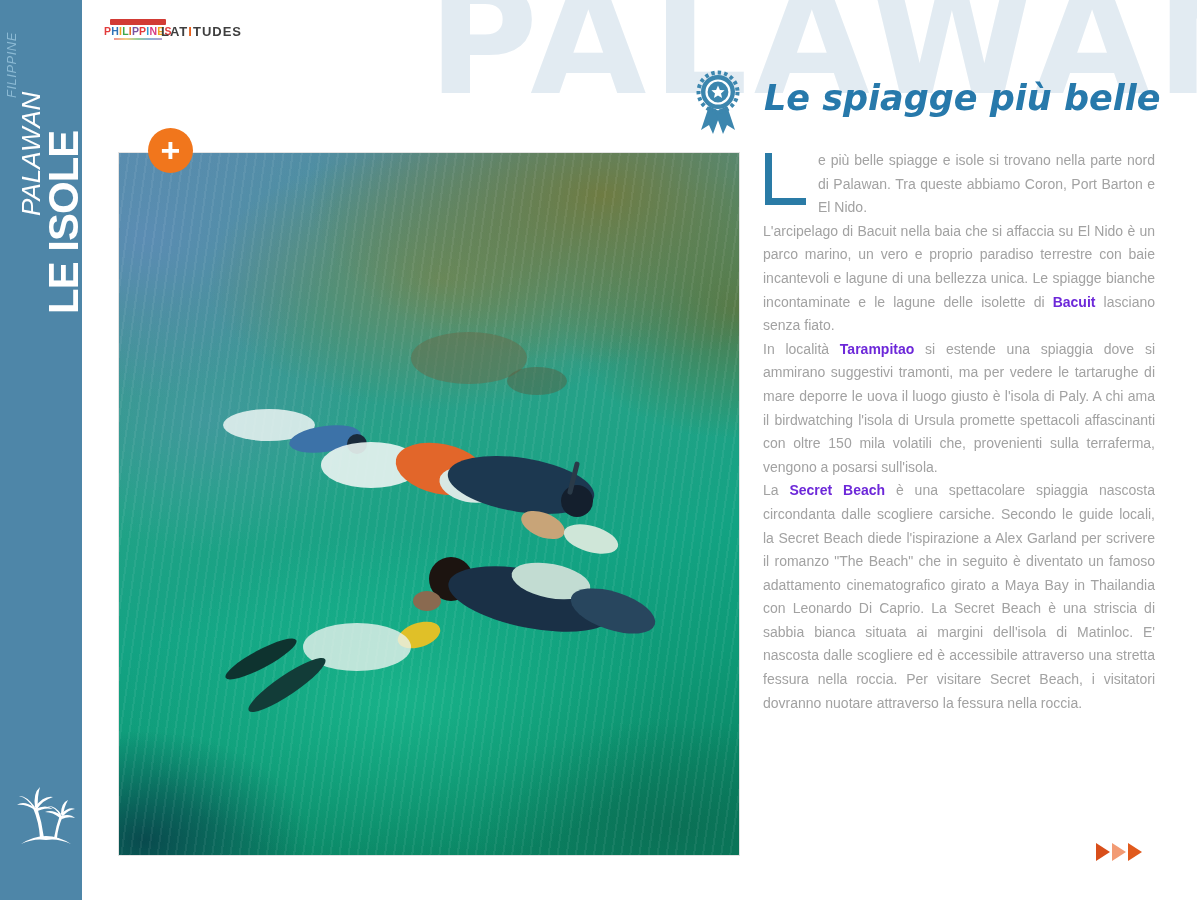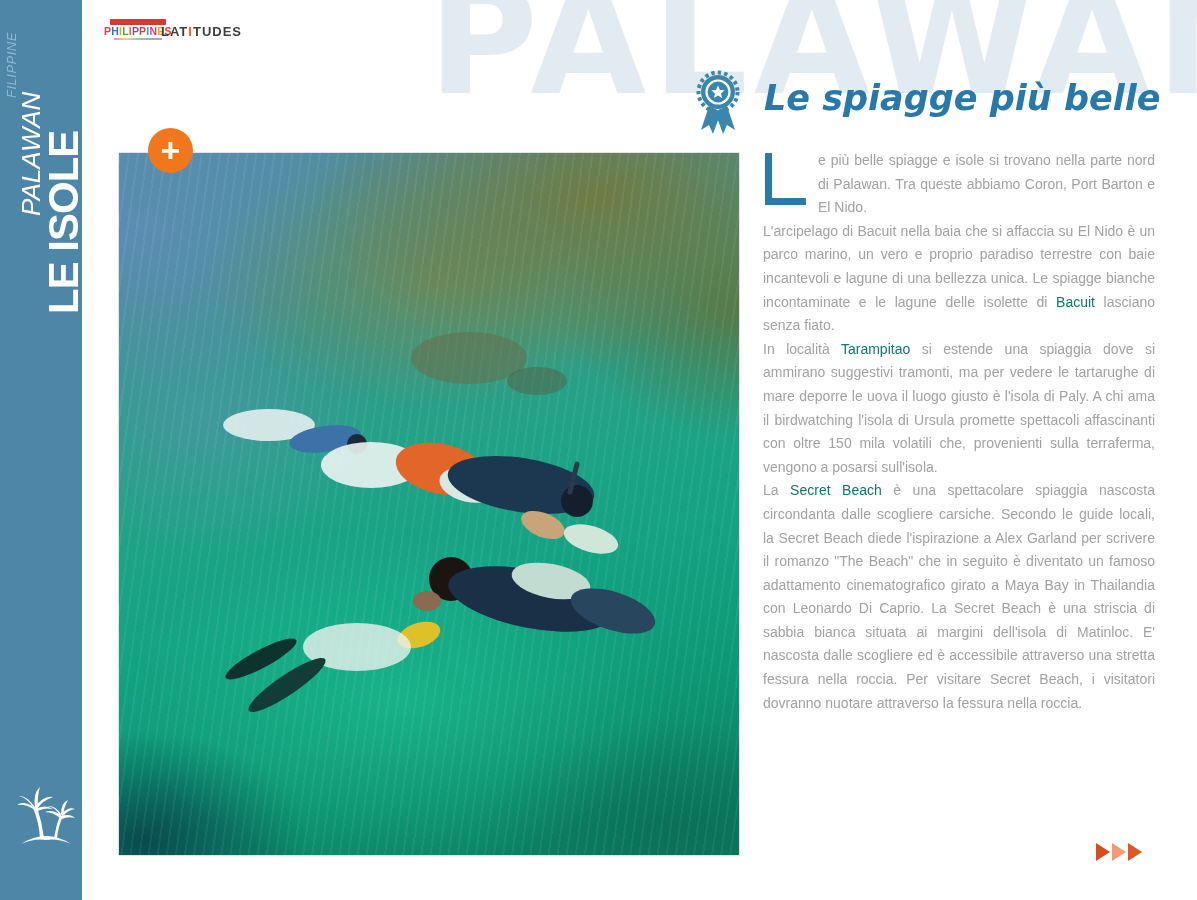--- a/index.html
+++ b/index.html
@@ -54,21 +54,21 @@
       mix-blend-mode:screen;}
   .photo svg{position:absolute;inset:0;}
   .expand-btn{position:absolute;left:148px;top:128px;width:45px;height:45px;border-radius:50%;
       background:#f1761c;color:#ffffff;z-index:4;border:none;font-size:34px;line-height:43px;
       text-align:center;font-weight:bold;padding:0;cursor:pointer;font-family:"Liberation Sans",sans-serif;}
 
   
   .article-body{position:absolute;left:763px;top:149px;width:392px;z-index:3;
       font-size:14px;line-height:23.6px;color:#a2a2a2;text-align:justify;}
   .article-body p{margin:0;}
-  .article-body .b{font-weight:normal;color:#0f766e;}
+  .article-body .b{font-weight:bold;color:#6d28d9;}
   .dropcap{float:left;width:34px;height:45px;border-left:7px solid #2a7ba6;
       border-bottom:7px solid #2a7ba6;margin:4px 12px 6px 2px;}
 
   
   .arrows{position:absolute;left:1096px;top:843px;z-index:4;display:flex;gap:2px;cursor:pointer;}
   .tri{width:0;height:0;border-top:9.5px solid transparent;border-bottom:9.5px solid transparent;
       border-left:14px solid #d84e1a;}
 </style>
 </head>
 <body>

